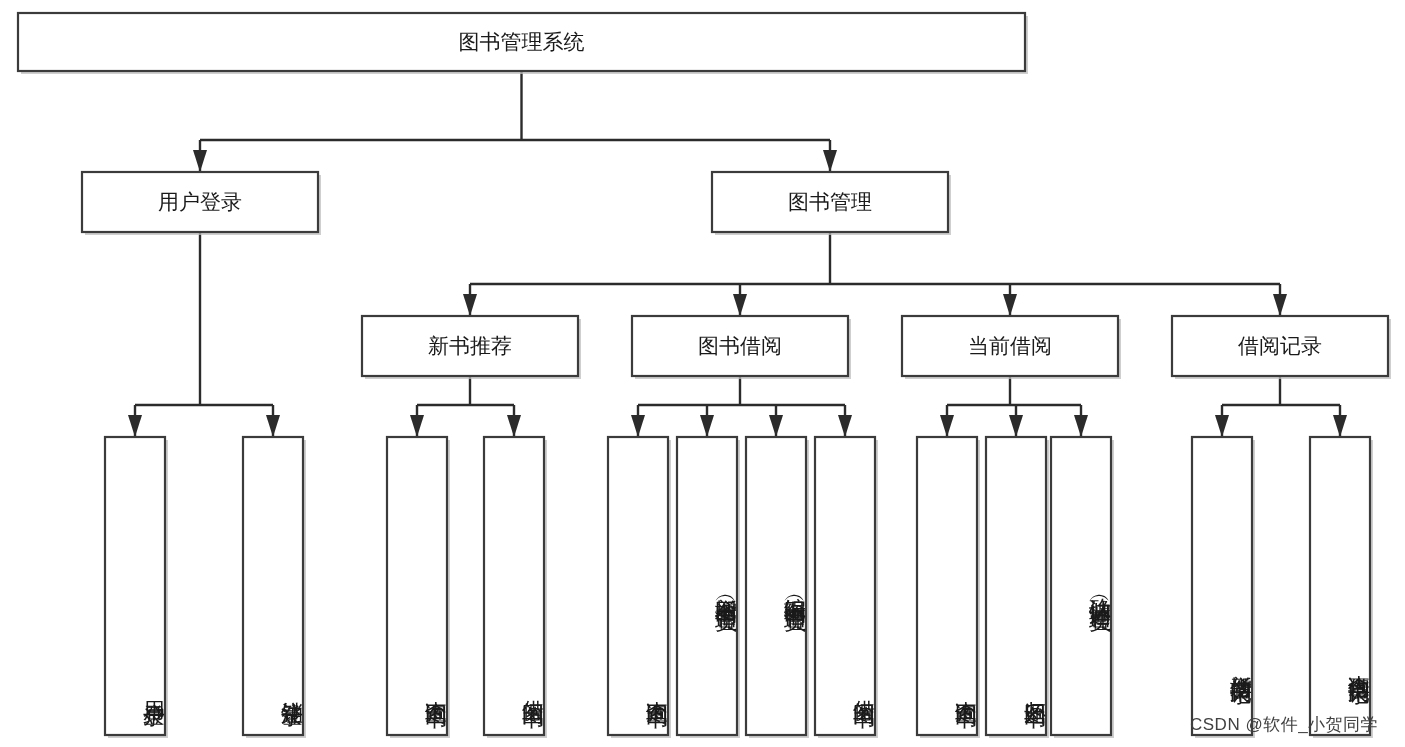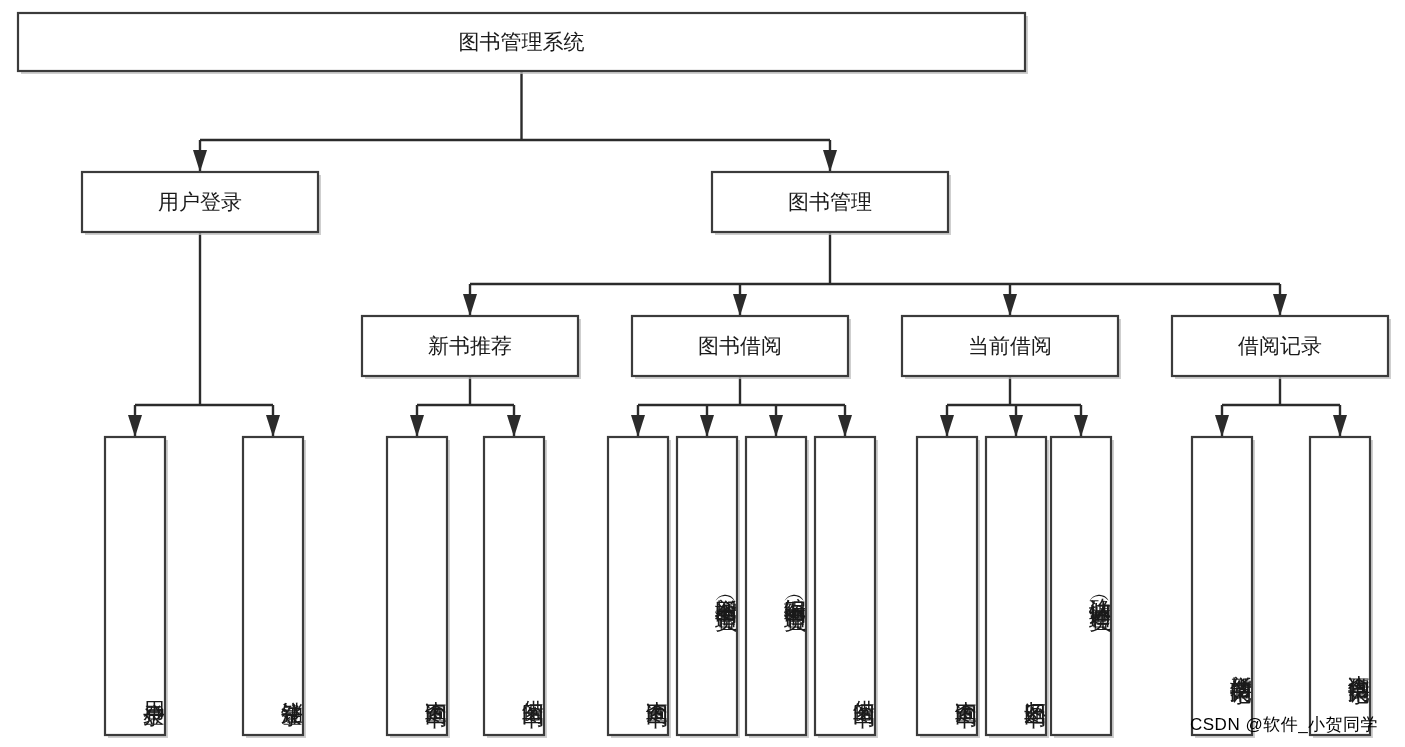--- a/index.html
+++ b/index.html
@@ -199,15 +199,15 @@
       <div class="leaf-label" style="left: 677px; width: 60px; top: 445px; height: 288px;">新增图书（管理员）</div>
       <div class="leaf-label" style="left: 746px; width: 60px; top: 445px; height: 288px;">编辑图书（管理员）</div>
       <div class="leaf-label" style="left: 815px; width: 60px; top: 538px; height: 298px;">借阅图书</div>
       <div class="leaf-label" style="left: 917px; width: 60px; top: 538px; height: 298px;">查询图书</div>
       <div class="leaf-label" style="left: 986px; width: 60px; top: 538px; height: 298px;">归还图书</div>
       <div class="leaf-label" style="left: 1051px; width: 60px; top: 445px; height: 288px;">确认归还（管理员）</div>
       <div class="leaf-label" style="left: 1192px; width: 60px; top: 514px; height: 298px;">新增借阅记录</div>
       <div class="leaf-label" style="left: 1310px; width: 60px; top: 514px; height: 298px;">查询借阅记录</div>
     </div>
 
-  <div class="watermark" style="left: 1190px; top: 713px; color: #000000;">CSDN @软件_小贺同学</div>
+  <div class="watermark" style="left: 1190px; top: 713px; color: #404040;">CSDN @软件_小贺同学</div>
 
 </div>
 
 </body></html>

